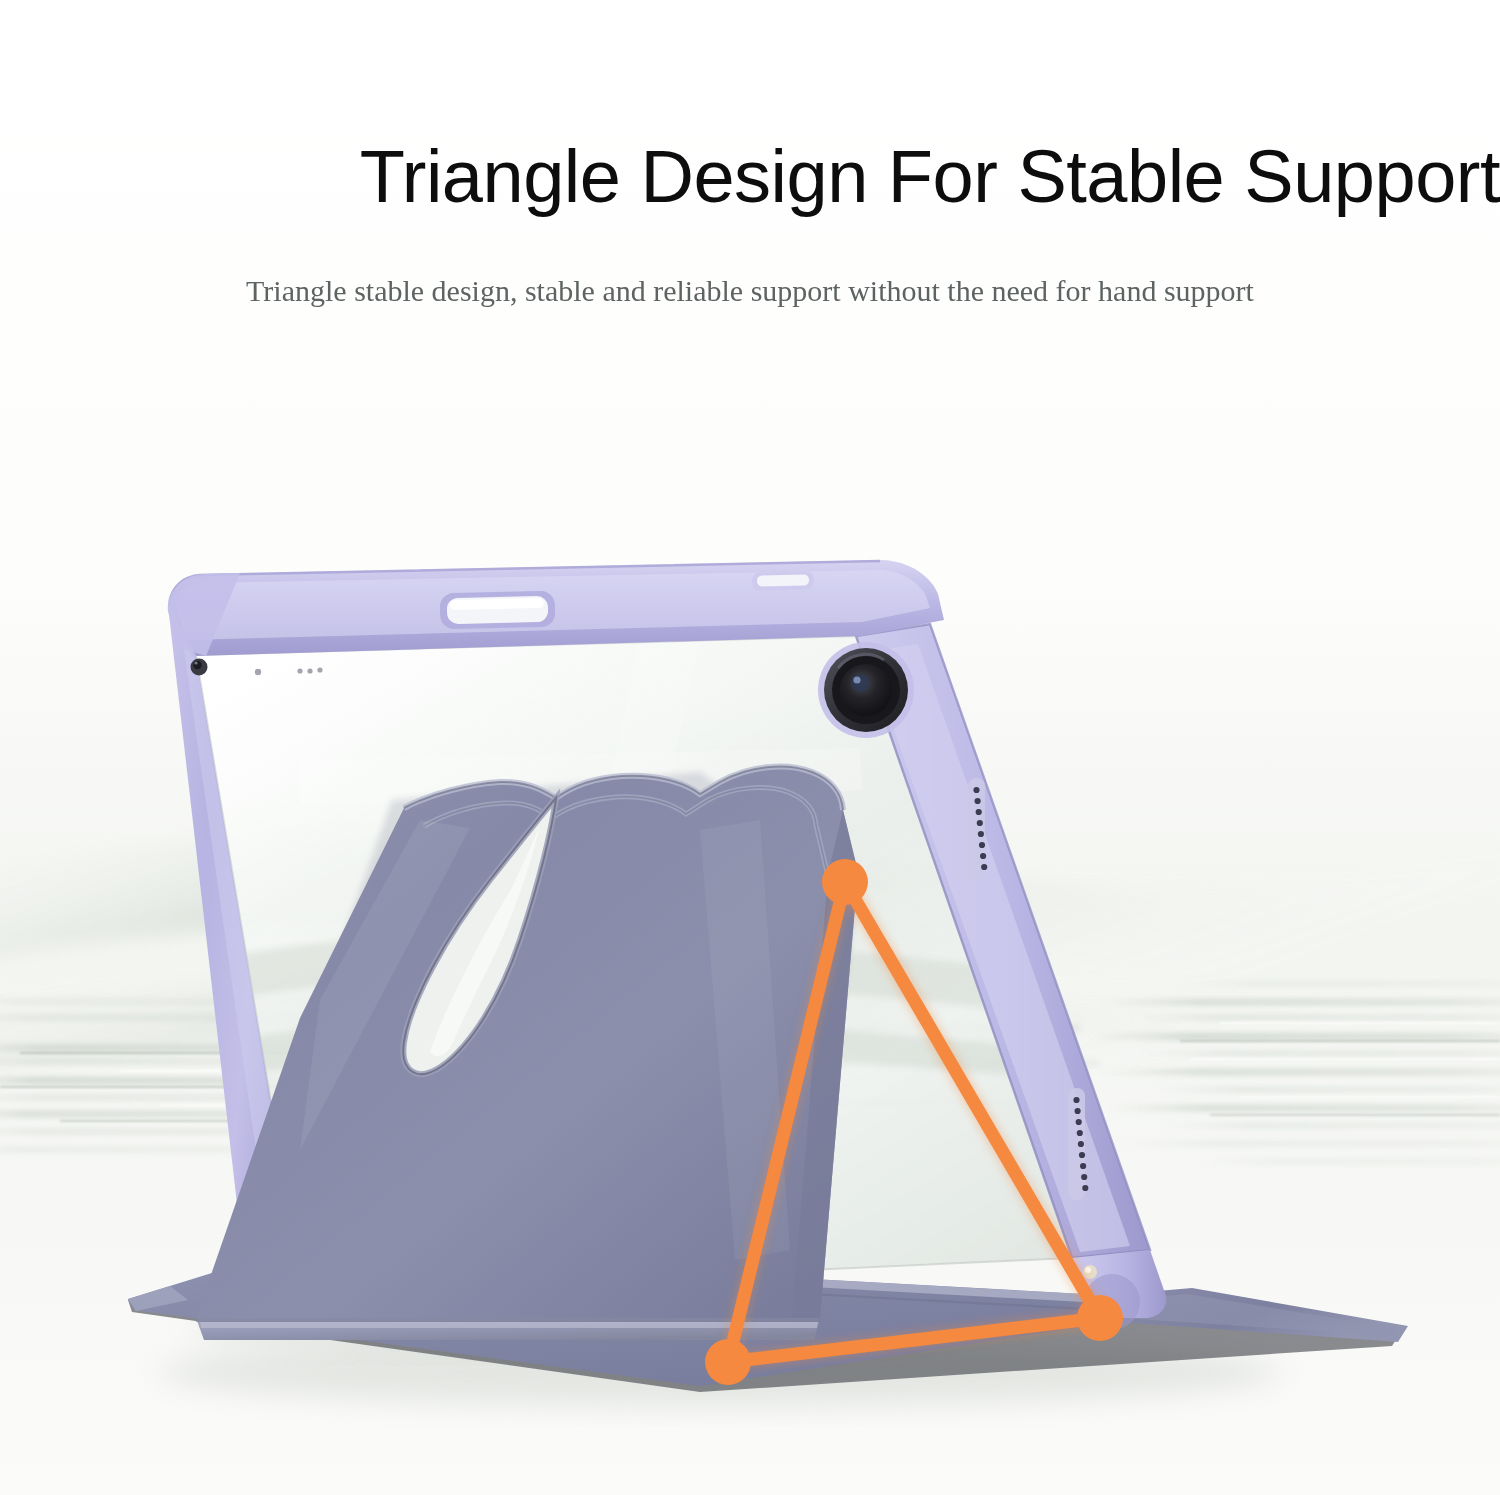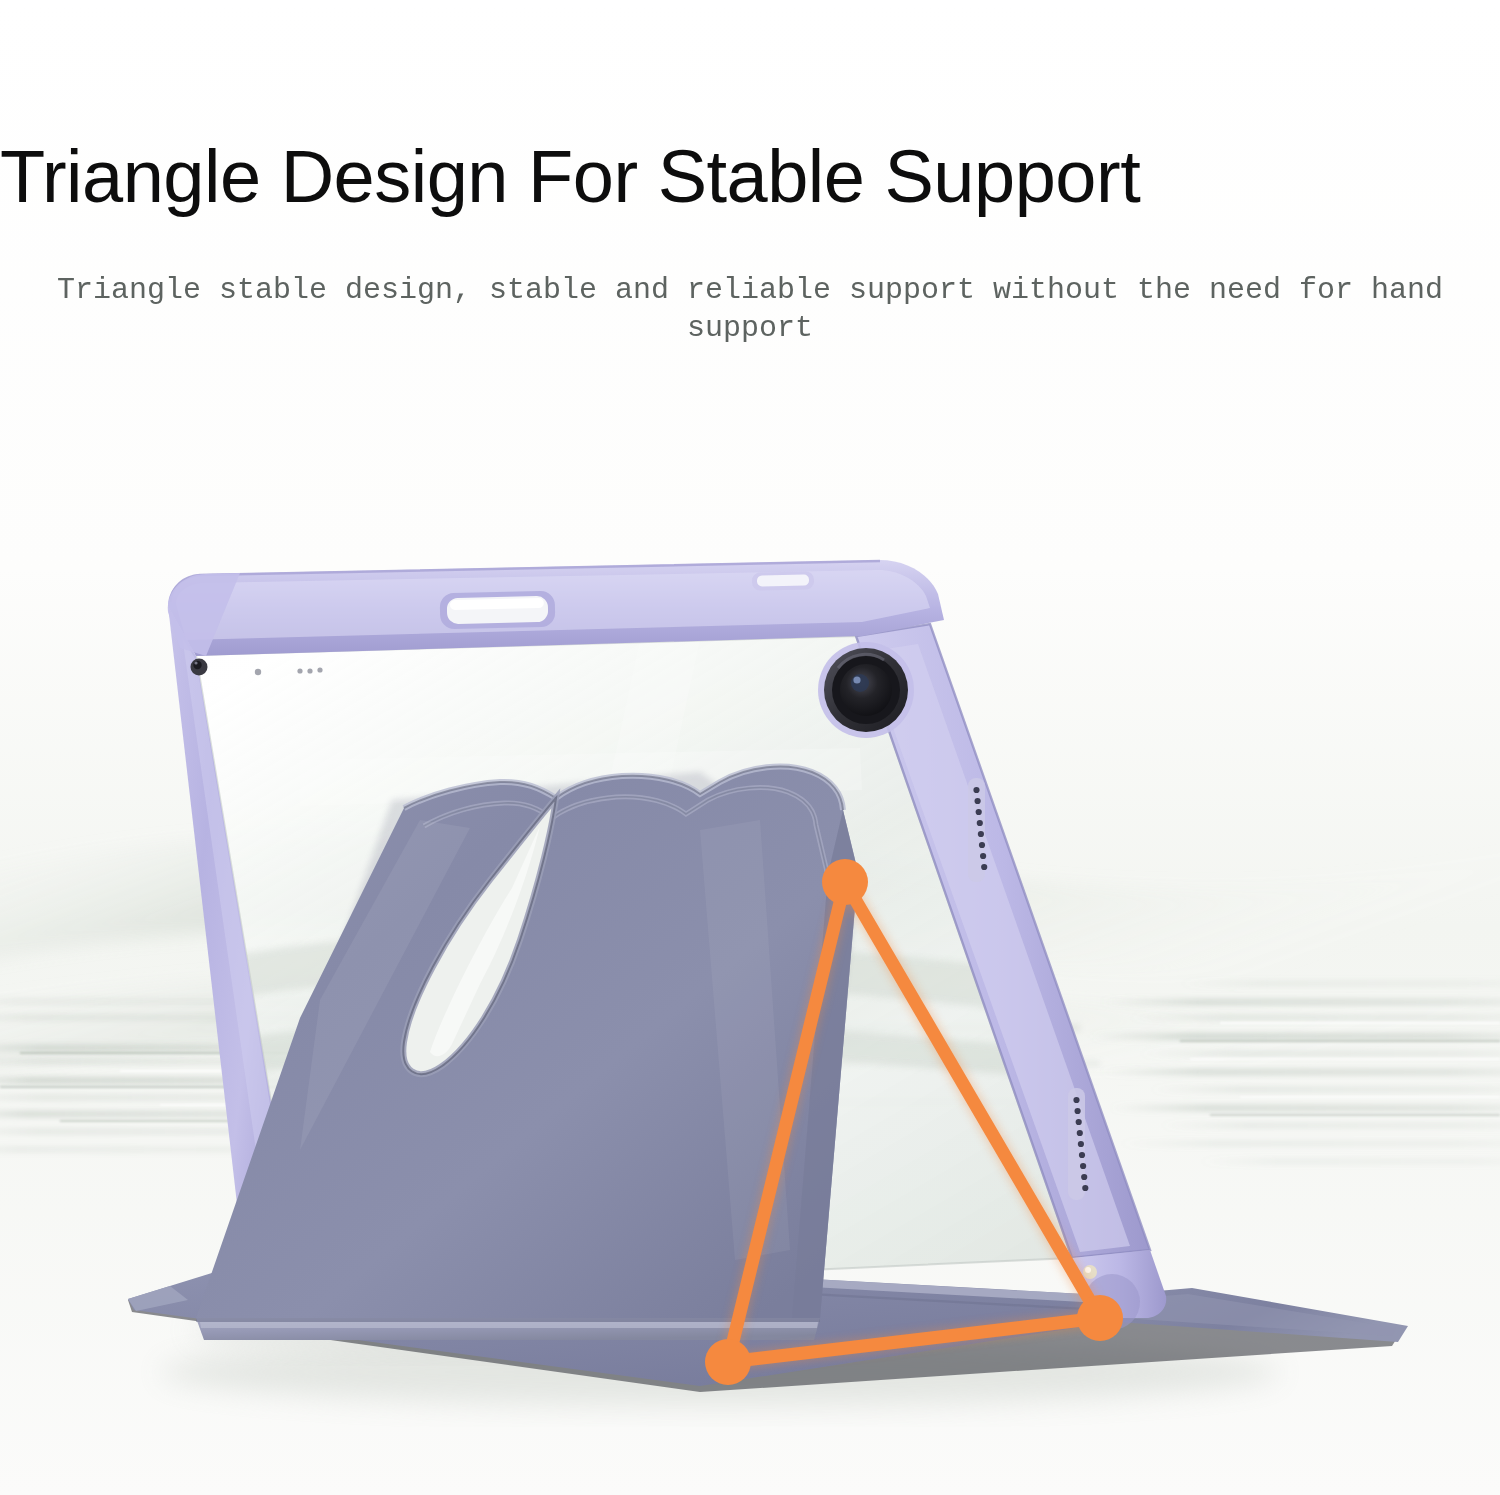--- a/index.html
+++ b/index.html
@@ -26,39 +26,39 @@
     top: 0;
     width: 1500px;
     height: 360px;
     z-index: 40;
   }
   .headline {
     position: absolute;
     left: 0;
     top: 140px;
     width: 1500px;
-    text-align: left;
+    text-align: right;
     font-size: 74px;
     line-height: 1.0;
     font-weight: 400;
     letter-spacing: -0.5px;
     color: #0d0d0d;
     font-family: "Liberation Sans", sans-serif;
   }
   .subhead {
     position: absolute;
     left: 0;
     top: 272px;
     width: 1500px;
     text-align: center;
     font-size: 30px;
     line-height: 1.25;
     font-weight: 400;
     color: #5d6360;
-    font-family: Liberation Mono, monospace;
+    font-family: Liberation Serif, serif;
   }
 
   
   .scene {
     position: absolute;
     left: 0;
     top: 0;
     width: 1500px;
     height: 1495px;
     z-index: 10;

